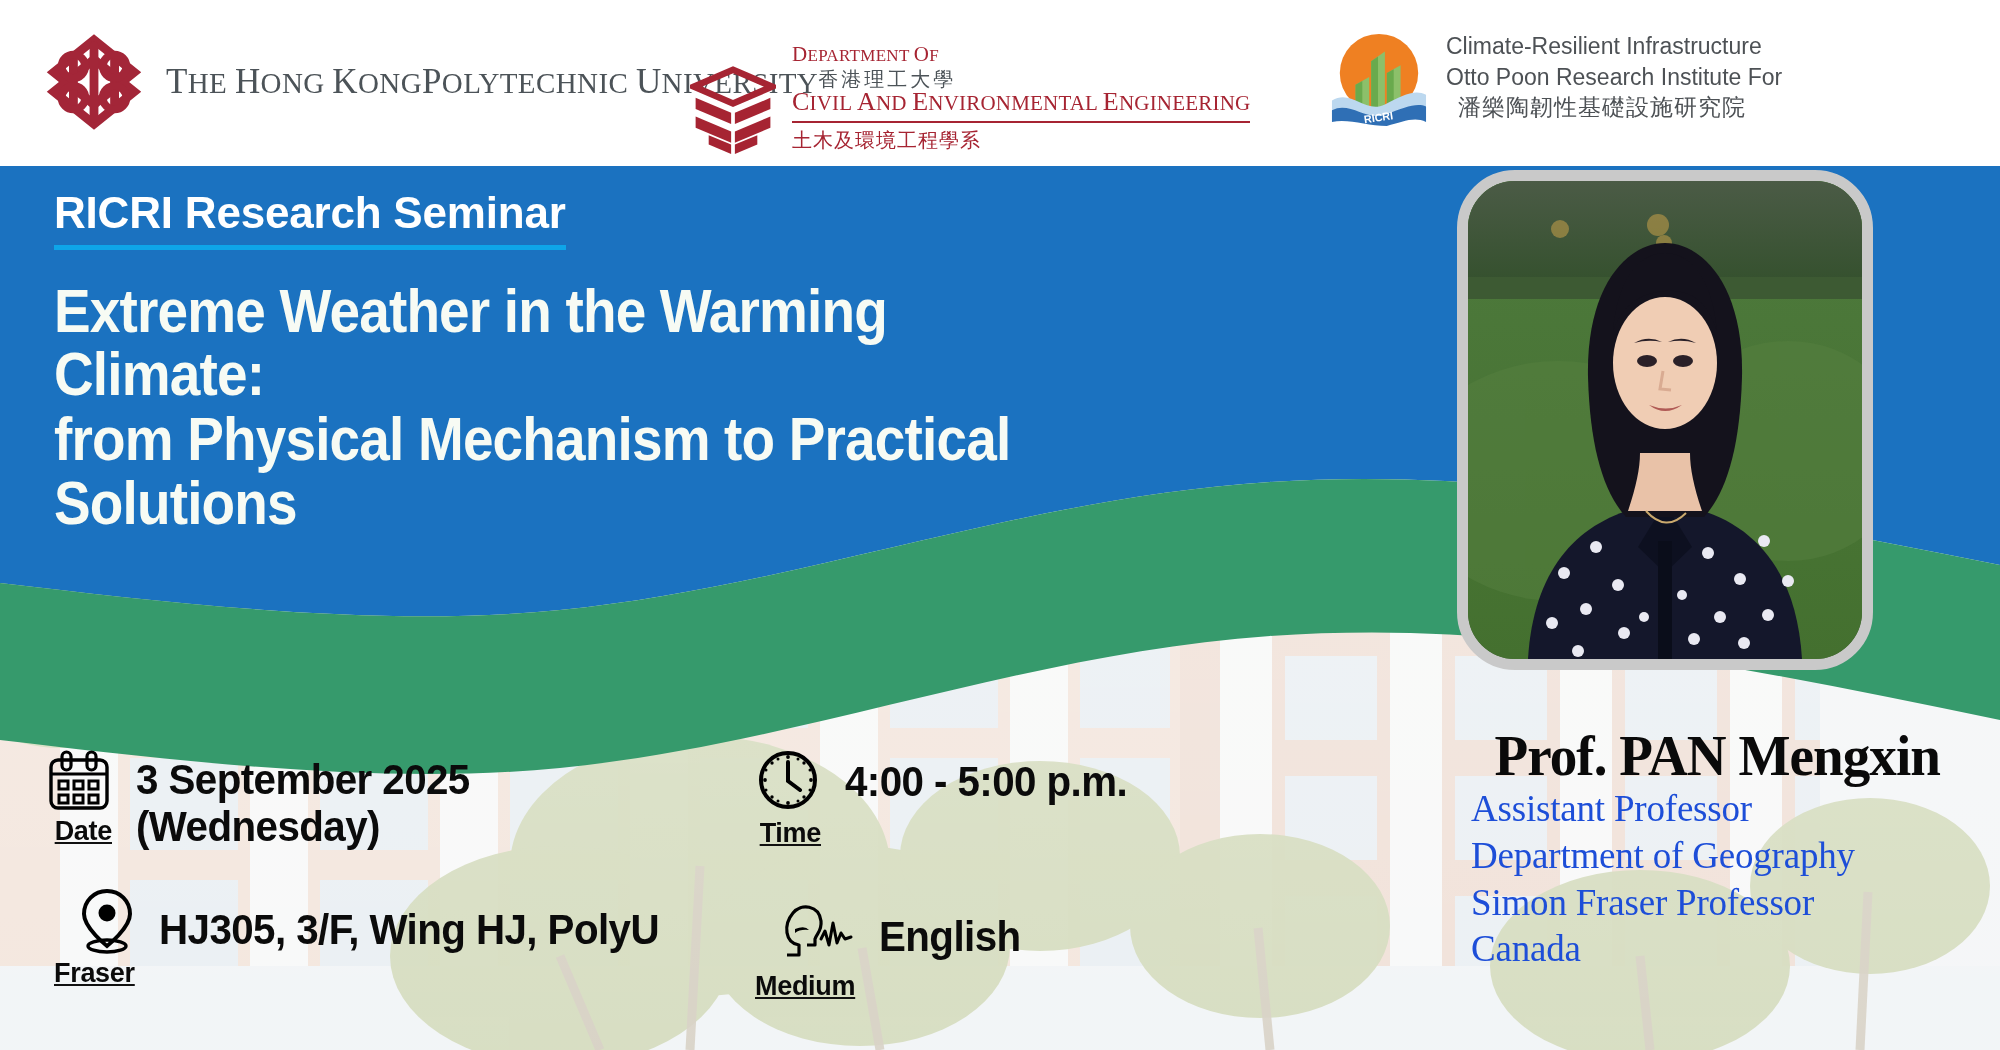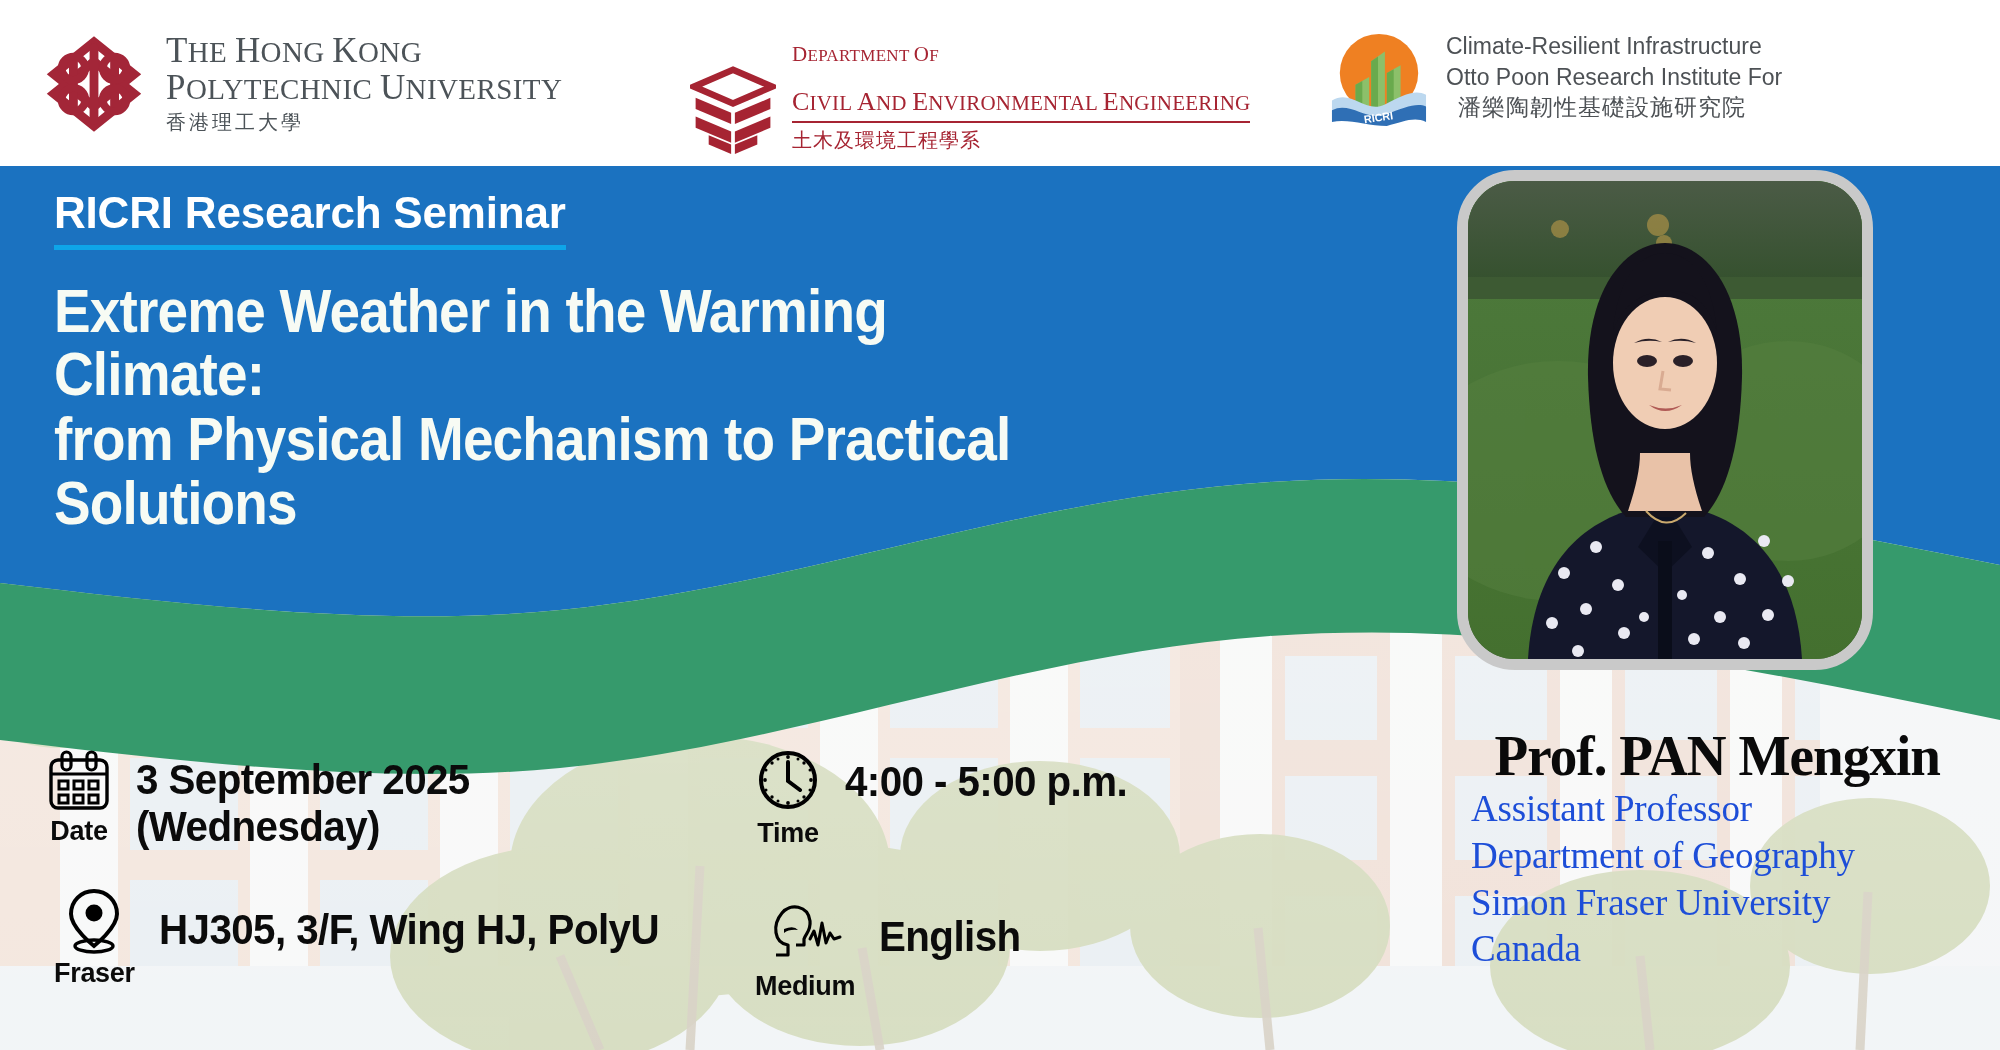--- a/index.html
+++ b/index.html
@@ -7,21 +7,21 @@
     font-family:"Liberation Sans", sans-serif; overflow:hidden; }
 
   #poster { position:relative; width:2000px; height:1050px; background:#ffffff; overflow:hidden; }
 
   
   .header { position:absolute; left:0; top:0; width:2000px; height:166px;
     background:#ffffff; z-index:40; }
 
   .logo-polyu { position:absolute; left:40px; top:32px; display:flex; align-items:center; gap:18px; }
   .polyu-mark { width:108px; height:100px; flex:0 0 auto; }
-  .polyu-text { display:flex; flex-direction:column; justify-content:center; }
+  .polyu-text { display:flex; flex-direction:row; justify-content:center; }
   .polyu-en { font-family:"Liberation Serif", serif; color:#4c5358; font-size:29px;
     line-height:1.06; letter-spacing:.4px; white-space:nowrap; }
   .polyu-en .cap { font-size:35px; }
   .polyu-zh { font-family:"DejaVu Sans", sans-serif; color:#4c5358; font-size:20px;
     letter-spacing:3px; margin-top:3px; }
 
   .logo-cee { position:absolute; left:690px; top:38px; display:flex; align-items:flex-end; gap:16px; }
   .cee-mark { width:86px; height:88px; flex:0 0 auto; }
   .cee-text { padding-top:4px; }
   .cee-l1 { font-family:"Liberation Serif", serif; color:#a62432; font-size:17px;
@@ -57,21 +57,21 @@
   .main-title div { margin-bottom:2px; }
 
   
   .portrait { position:absolute; left:1457px; top:170px; width:416px; height:500px; z-index:25;
     border:11px solid #c9c9c9; border-radius:58px; overflow:hidden; background:#3f5f34; }
   .portrait svg { display:block; width:100%; height:100%; }
 
   
   .info { position:absolute; z-index:30; color:#111; }
 
-  .ico-wrap { position:relative; display:flex; flex-direction:column; align-items:center; }
+  .ico-wrap { position:relative; display:flex; flex-direction:column; align-items:flex-end;text-decoration:underline; }
   .ico-label { font-size:27px; font-weight:bold; color:#0b0b0b; margin-top:4px; letter-spacing:-.3px; }
   .row-val { font-size:42px; font-weight:bold; color:#0b0b0b; letter-spacing:-.6px;
     line-height:1.12; white-space:pre-line; transform:scaleX(0.96); transform-origin:left center; }
 
   .col-left  { left:46px;  top:750px; }
   .col-mid   { left:755px; top:750px; }
 
   .blk { display:flex; align-items:flex-start; gap:24px; }
 
   
@@ -440,17 +440,17 @@
         <div class="ico-label">Medium</div>
       </div>
       <div class="row-val" style="margin-top:14px;">English</div>
     </div>
   </div>
 
   <div class="speaker">
     <div class="sp-name">Prof. PAN Mengxin</div>
     <div class="sp-line">Assistant Professor</div>
     <div class="sp-line">Department of Geography</div>
-    <div class="sp-line">Simon Fraser University</div>
+    <div class="sp-line">Simon Fraser Professor</div>
     <div class="sp-line">Canada</div>
   </div>
 
 </div>
 
 </body></html>

